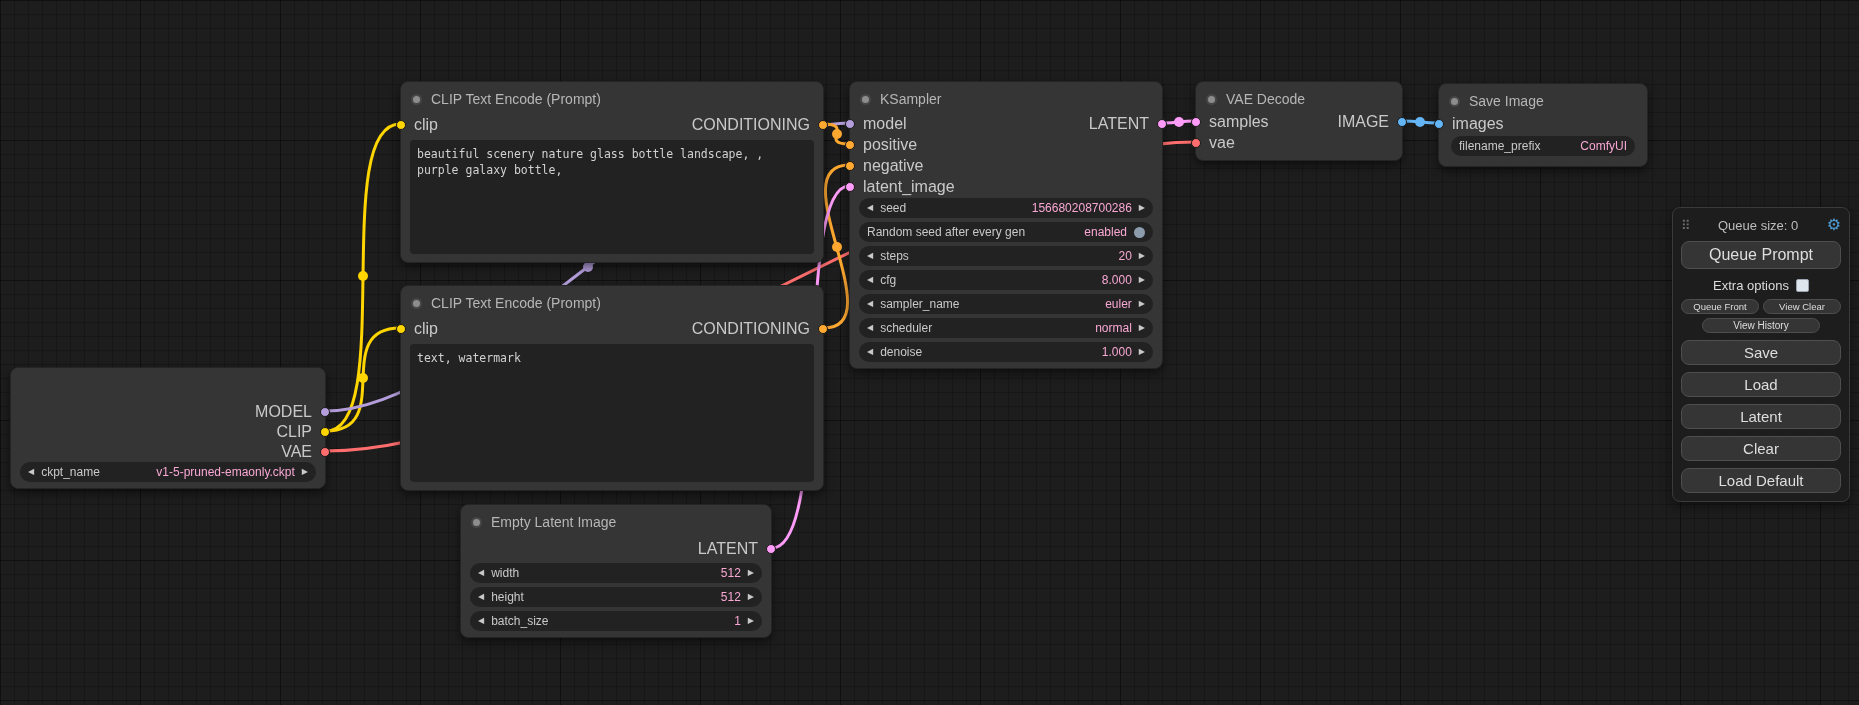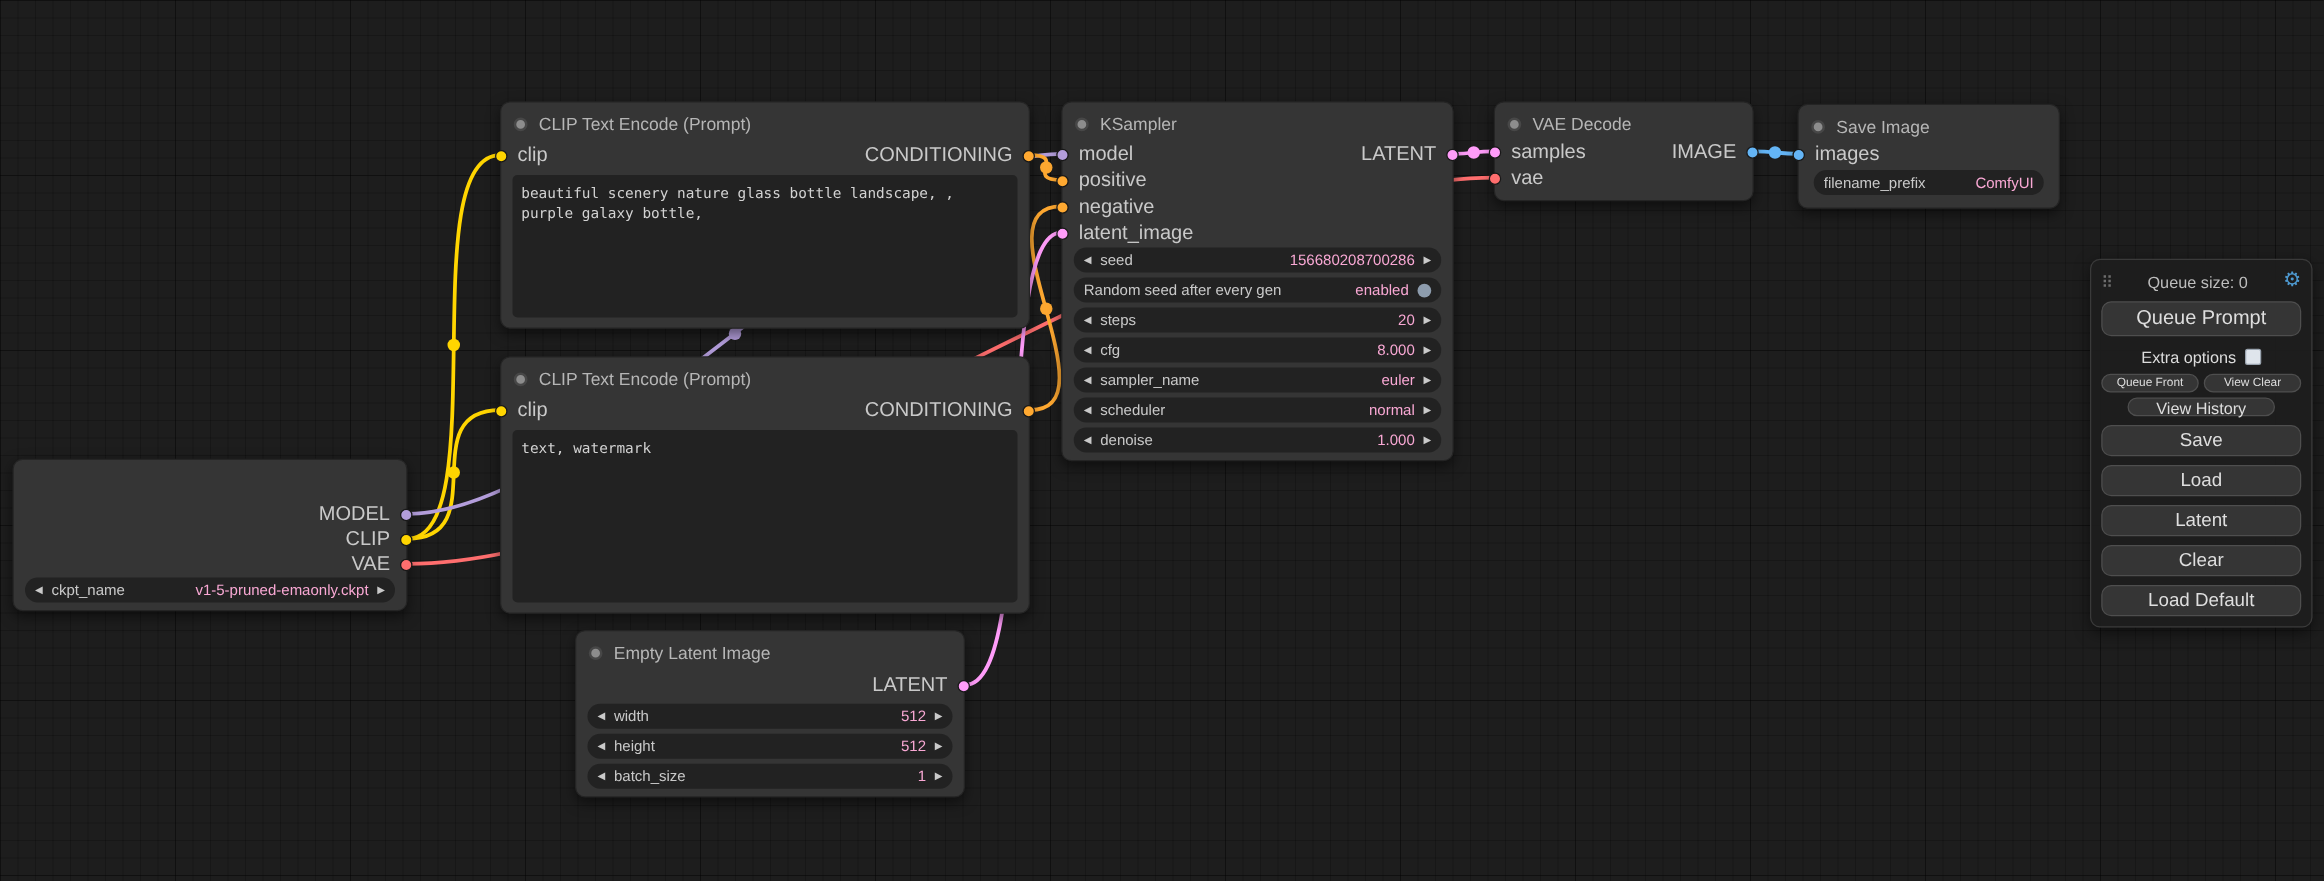--- a/index.html
+++ b/index.html
@@ -52,21 +52,21 @@
   .qp-gear{color:var(--c-gear);font-size:16px;line-height:1;cursor:pointer}
   .qp-btn{display:block;width:100%;background:#353535;border:1px solid #4e4e4e;border-radius:8px;
     color:#dedede;font-family:"Liberation Sans",sans-serif;cursor:pointer}
   .qp-btn.big{height:25px;font-size:15px;margin-top:7px}
   .qp-btn.prompt{height:28px;font-size:16px;margin-top:7px}
   .qp-extra{display:flex;align-items:center;justify-content:center;gap:7px;
     color:#dcdcdc;font-size:13px;margin-top:9px}
   .qp-check{width:13px;height:13px;background:#dfe5ec;border:1px solid #9aa4af;border-radius:2px;cursor:pointer}
   .qp-row{display:flex;gap:4px;margin-top:6px}
   .qp-btn.small{height:15px;font-size:9.5px;border-radius:8px;padding:0 4px;flex:1;width:auto}
-  .qp-btn.history{height:15px;font-size:13px;border-radius:8px;width:74%;margin:4px auto 0}
+  .qp-btn.history{height:15px;font-size:10px;border-radius:8px;width:74%;margin:4px auto 0}
 </style>
 </head>
 <body>
 
 <div id="canvas">
 
   <svg class="wires" width="1859" height="705">
     <path class="wire w-clip" d="M326,431 C396,431 330,124 400,124"></path>
     <path class="wire w-clip" d="M326,431 C396,431 330,328 400,328"></path>
     <path class="wire w-model" d="M326,411 C476,411 699,123 849,123"></path>

